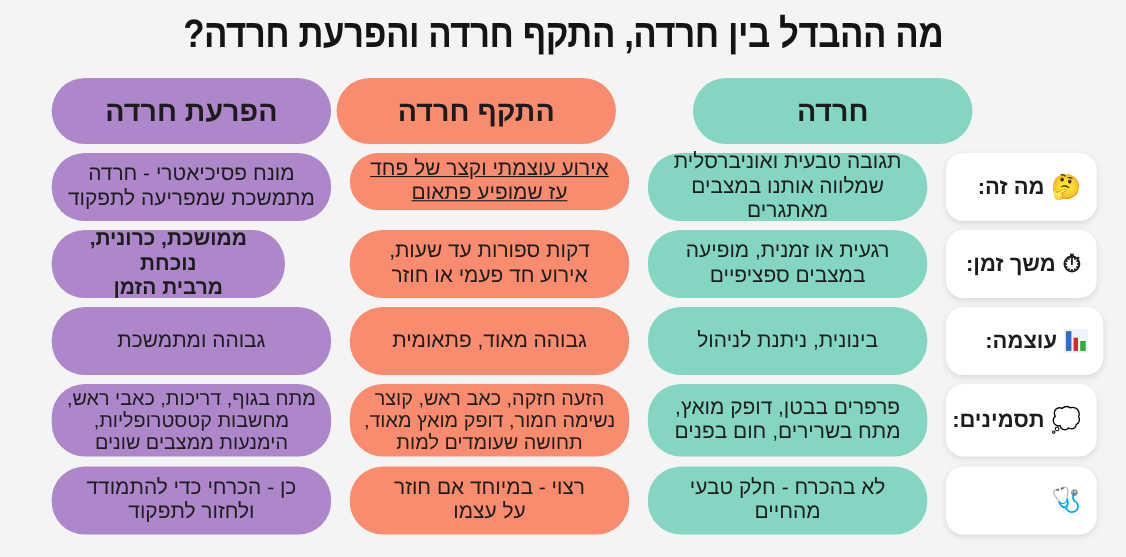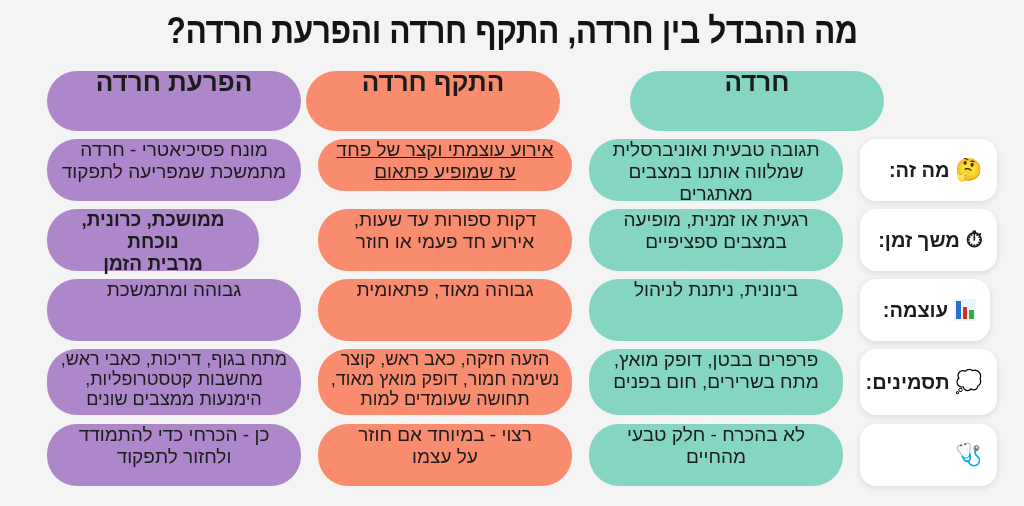--- a/index.html
+++ b/index.html
@@ -13,24 +13,24 @@
   .title {
     position: absolute; left: 0; top: 10px; width: 1024px;
     text-align: center; font-size: 36px; font-weight: bold;
     direction: rtl; color: #141414; letter-spacing: -0.5px;
     font-family: "Liberation Sans Narrow", "Liberation Sans", sans-serif;
     transform: scaleX(0.88);
   }
   .cell {
     position: absolute; box-sizing: border-box;
     border-radius: 30px;
-    display: flex; justify-content: center;
+    display: flex; align-items: center; justify-content: center;
     text-align: center; direction: rtl;
     font-size: 19px; line-height: 22px;
-    padding: 0 10px;
+    padding: 20px 10px;
   }
   .hdr { font-size: 26px; font-weight: bold; }
   .teal { background: #85d5c3; }
   .orange { background: #f98c6e; }
   .purple { background: #ad87c9; }
   .label {
     position: absolute; box-sizing: border-box;
     background: #ffffff; border-radius: 16px;
     box-shadow: 0 2px 6px rgba(0,0,0,0.10);
     display: flex; align-items: center; justify-content: flex-start;
@@ -59,21 +59,21 @@
   </div>
 
 <div class="label" style="left:860px;top:139px;width:137px;height:62px;">
   <span class="ico">🤔</span>
   <span class="txt">מה זה:</span>
 </div>
 <div class="label" style="left:860px;top:209px;width:137px;height:62px;">
   <span class="ico">⏱</span>
   <span class="txt">משך זמן:</span>
 </div>
-<div class="label" style="left:860px;top:279px;width:130px;height:62px;">
+<div class="label" style="left:860px;top:279px;width:143px;height:62px;">
   <span class="ico bars">
       <i style="height:9px;background:#2fae3a"></i>
       <i style="height:12px;background:#d62a2a"></i>
       <i style="height:18px;background:#2a6fc9"></i>
     </span>
   <span class="txt">עוצמה:</span>
 </div>
 <div class="label" style="left:860px;top:349px;width:137px;height:66px;">
   <span class="ico">💭</span>
   <span class="txt">תסמינים:</span>

